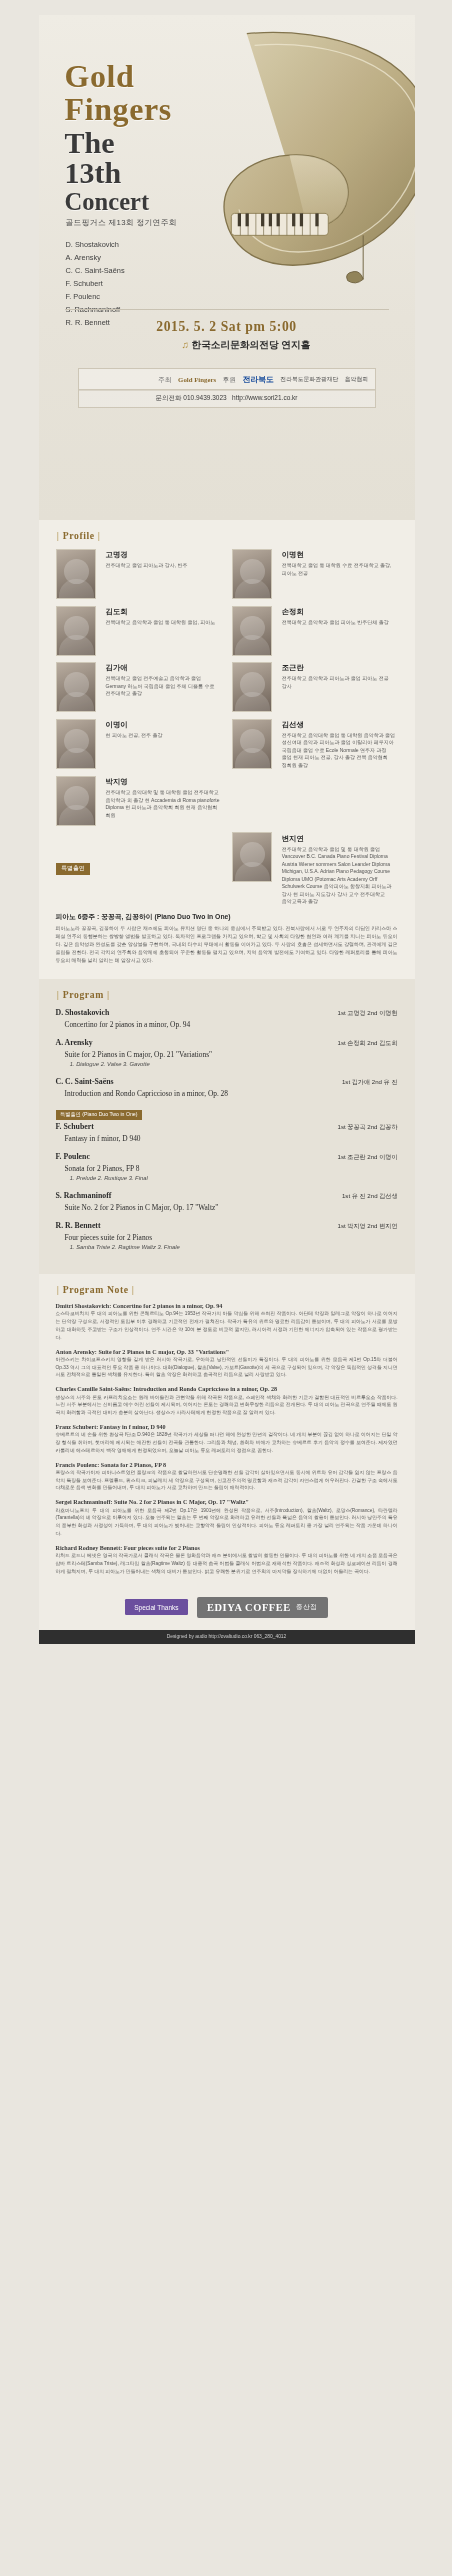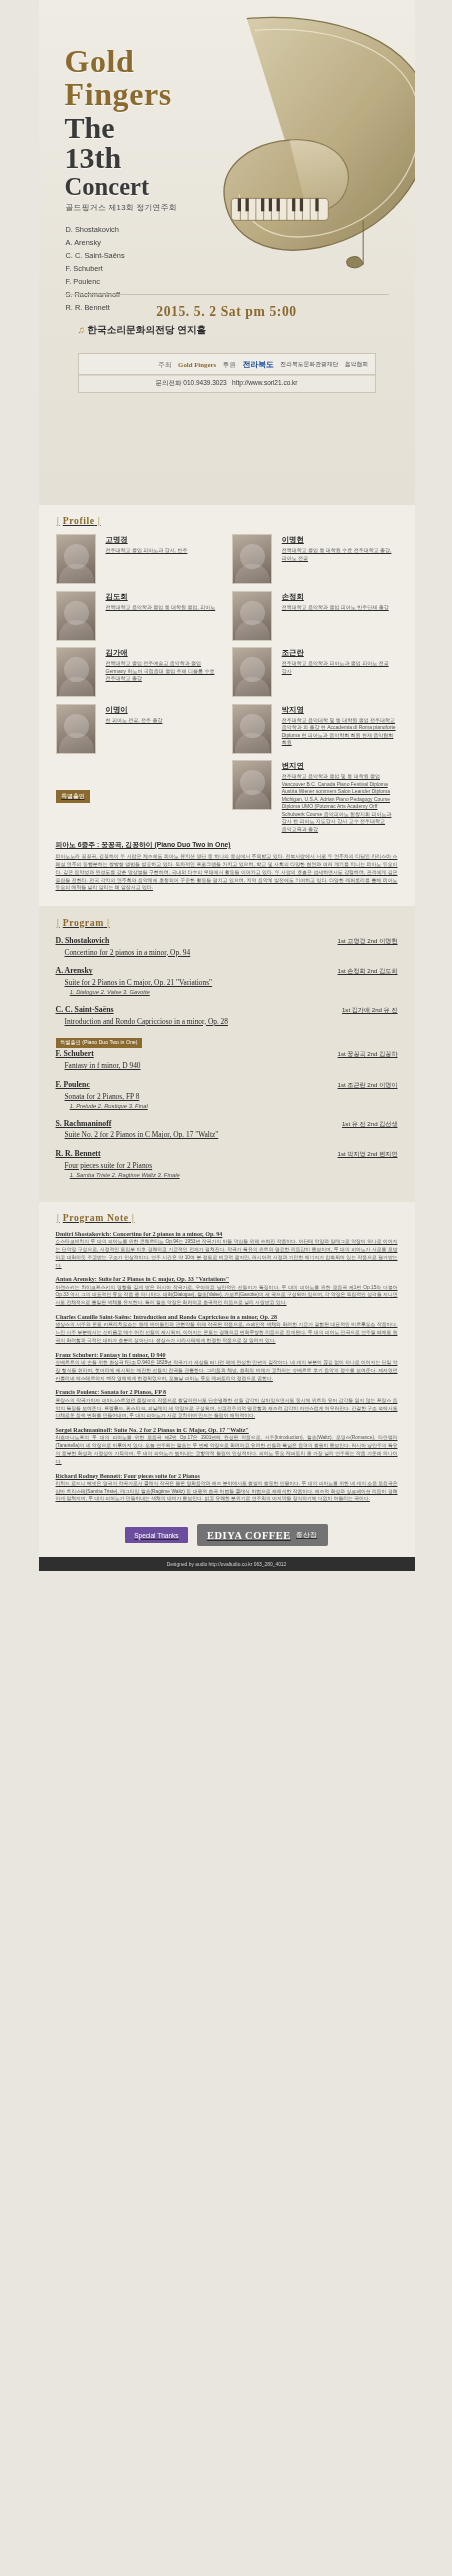--- a/index.html
+++ b/index.html
@@ -3,21 +3,21 @@
 <meta charset="utf-8">
 <style>
   * { box-sizing: border-box; }
   html, body { margin:0; padding:0; }
   body {
     width:453px;
     background:#e9e6df;
     font-family:"Liberation Sans", sans-serif;
     color:#2b2b2b;
   }
-  .page { width:376px; margin:0 auto; position:relative;text-decoration:underline; }
+  .page { width:376px; margin:15px auto; position:relative; }
 
   
   .hero {
     position:relative;
     height:505px;
     background:linear-gradient(180deg,#efece4 0%, #e7e3d9 60%, #e4e0d5 100%);
     overflow:hidden;
   }
   .hero-piano {
     position:absolute;
@@ -55,21 +55,21 @@
     position:absolute; left:0; right:0; top:304px;
     text-align:center;
     font-family:"Liberation Serif", serif;
     font-weight:bold;
     font-size:13.6px;
     color:#8a6a2f;
     letter-spacing:0.6px;
   }
   .venue-line {
     position:absolute; left:0; right:0; top:324px;
-    text-align:left;
+    text-align:center;
     font-size:9.7px; font-weight:bold; color:#2f2f2f;padding-left:39px;
   }
   .venue-line .note { color:#b08d3d; margin-right:2.6px; }
 
   .org-bar {
     position:absolute; left:39px; right:39px; top:353px;
     border:0.6px solid #cdc6b6;
     background:rgba(255,255,255,.35);
     padding:5.2px 6.5px;
     display:flex; align-items:center; justify-content:flex-end; gap:6.5px;
@@ -333,20 +333,27 @@
       <div class="pcard">
         <div class="pphoto"></div>
         <div class="pinfo">
           <div class="pname">이명이</div>
           <div class="pdesc">현 피아노 전공, 전주 출강</div>
         </div>
       </div>
       <div class="pcard">
         <div class="pphoto"></div>
         <div class="pinfo">
+          <div class="pname">김선생</div>
+          <div class="pdesc">전주대학교 음악대학 졸업 동 대학원 음악학과 졸업 성신여대 음악과 피아노과 졸업 이탈리아 페루지아 국립음대 졸업 수료 Ecole Normale 연주자 과정 졸업 현재 피아노 전공, 강사 출강 전북 음악협회 정회원 출강</div>
+        </div>
+      </div>
+      <div class="pcard">
+        <div class="pphoto"></div>
+        <div class="pinfo">
           <div class="pname">박지영</div>
           <div class="pdesc">전주대학교 음악대학 및 동 대학원 졸업 전주대학교 음악학과 외 출강 현 Accademia di Roma pianoforte Diploma 현 피아노과 음악학회 회원 현재 음악협회 회원</div>
         </div>
       </div>
 
       <div class="special-label">
         <span class="badge">특별출연</span>
       </div>
       <div class="pcard">
         <div class="pphoto"></div>

